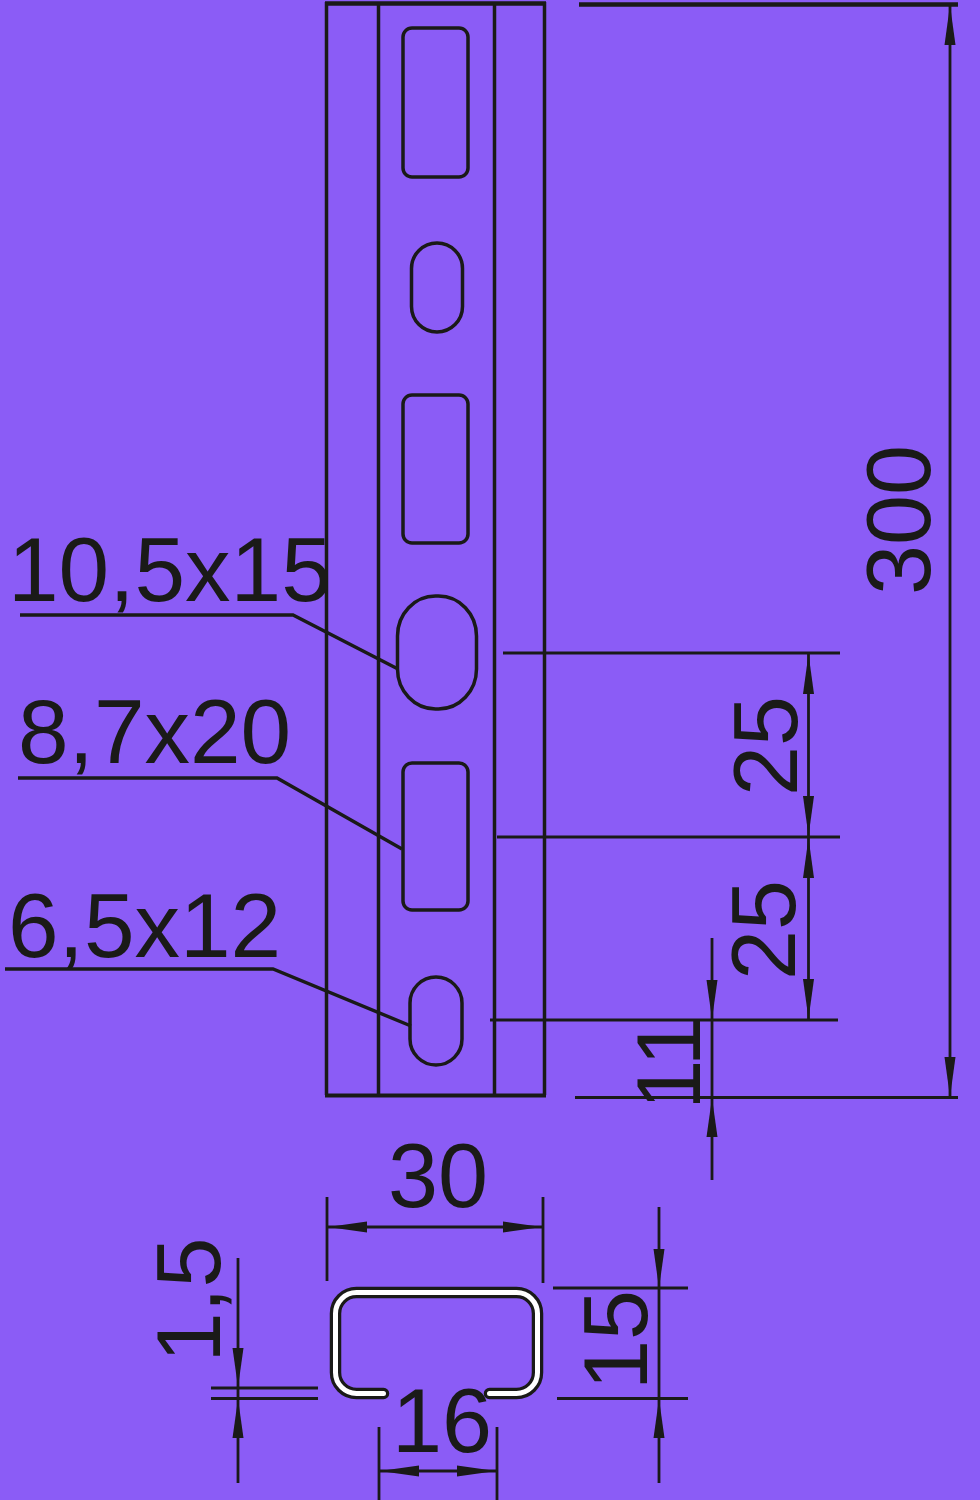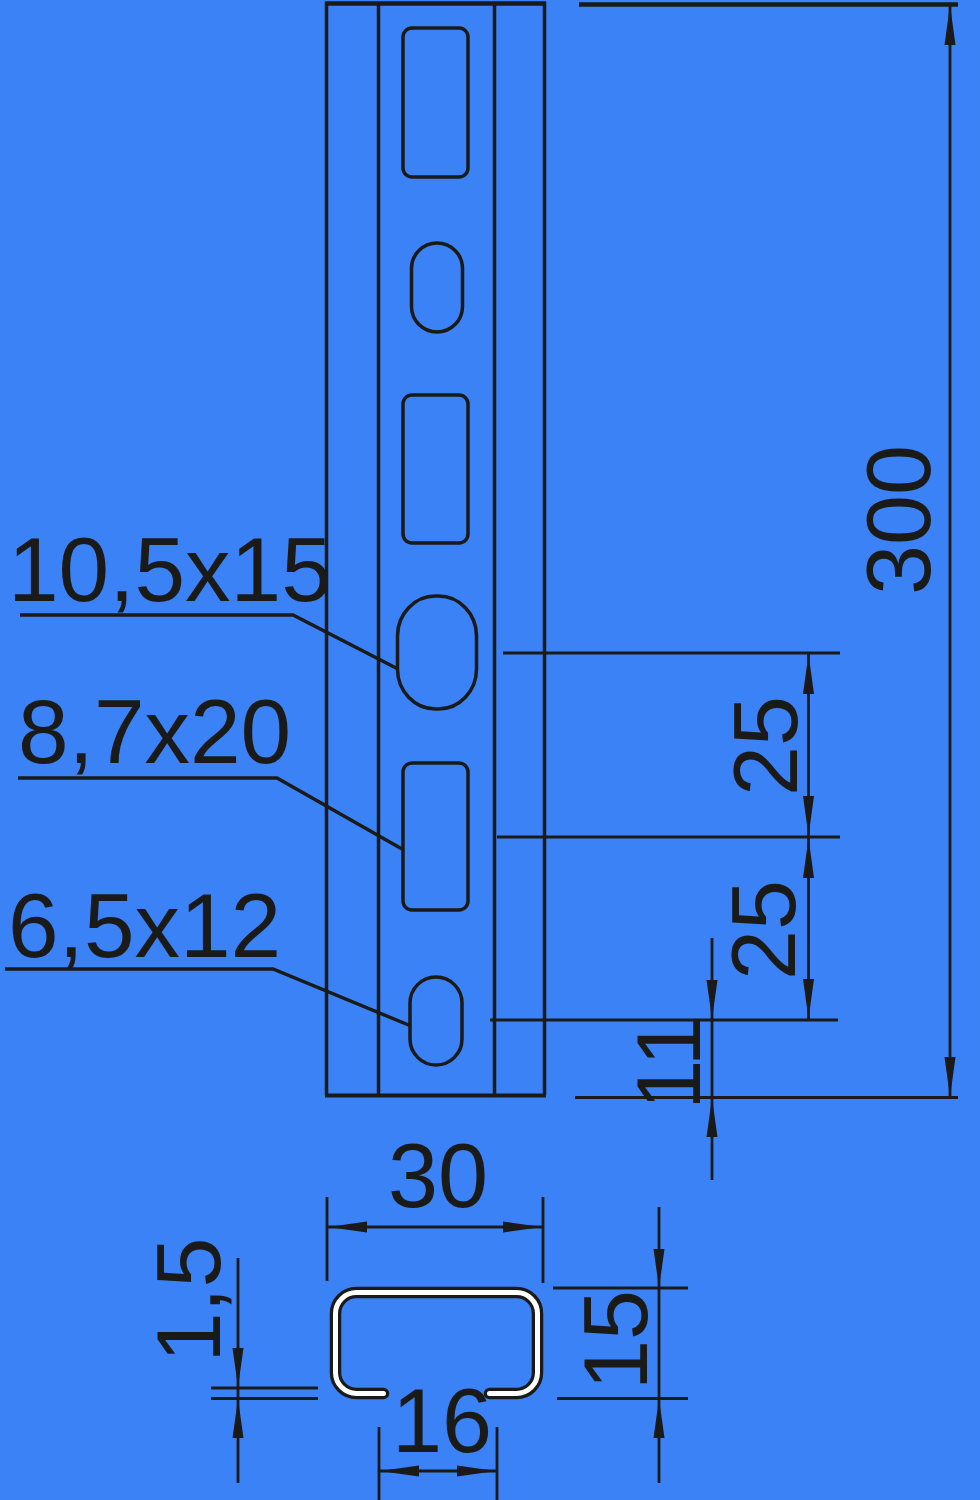--- a/index.html
+++ b/index.html
@@ -4,21 +4,21 @@
 <style>
   html, body {
     margin: 0;
     padding: 0;
     background: #ffffff;
   }
   #stage {
     position: relative;
     width: 980px;
     height: 1500px;
-    background: #3b82f6;
+    background: #8b5cf6;
     overflow: hidden;
   }
   svg { display: block; }
   text {
     font-family: "Liberation Sans", "DejaVu Sans", sans-serif;
     fill: #1a1a18;
   }
   .dim-text { font-size: 90px; }
   .label-text { font-size: 91px; }
 </style>

